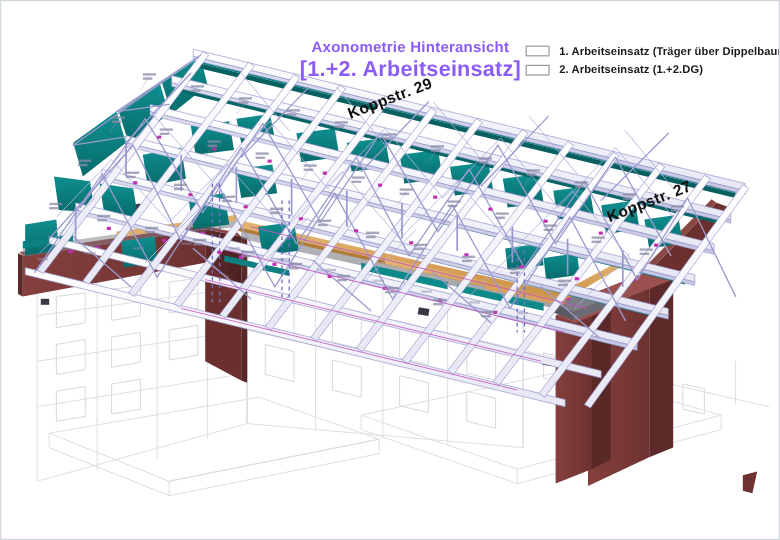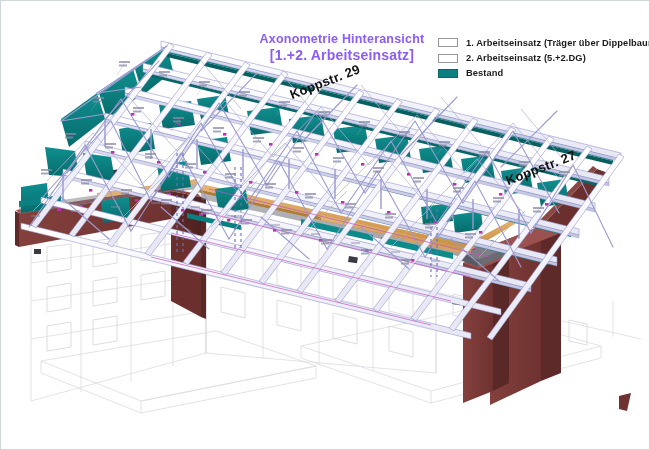--- a/index.html
+++ b/index.html
@@ -21,21 +21,21 @@
   #title-block{
     position:absolute;left:248px;top:31px;width:186px;
     text-align:center;
     line-height:1.18;
     color:#8b5cf6;
   }
   #title-block .t-line{
     font-size:12.5px;font-weight:bold;letter-spacing:.2px;white-space:nowrap;
   }
   #title-block .t-sub{
-    font-size:14px;font-weight:bold;letter-spacing:.2px;white-space:nowrap;
+    font-size:18px;font-weight:bold;letter-spacing:.2px;white-space:nowrap;
   }
 
   
   #legend{
     position:absolute;left:437px;top:34px;width:212px;
   }
   .legend-row{
     display:flex;align-items:center;height:15.4px;
   }
   .swatch{
@@ -560,28 +560,24 @@
 
   <div id="legend">
 
     <div class="legend-row">
       <span class="swatch sw-outline"></span>
       <span class="legend-label">1. Arbeitseinsatz (Träger über Dippelbaumdecke)</span>
     </div>
 
     <div class="legend-row">
       <span class="swatch sw-outline"></span>
-      <span class="legend-label">2. Arbeitseinsatz (5.+2.DG)</span>
+      <span class="legend-label">2. Arbeitseinsatz (1.+2.DG)</span>
     </div>
 
 
-    <div class="legend-row">
-      <span class="swatch" style="background:#0b8080;border:1px solid #0a6a6a;"></span>
-      <span class="legend-label">Bestand</span>
-    </div>
 
 
 
   </div>
 
   <div class="street" id="street-29">Koppstr. 29</div>
   <div class="street" id="street-27">Koppstr. 27</div>
 
 </div>
 

